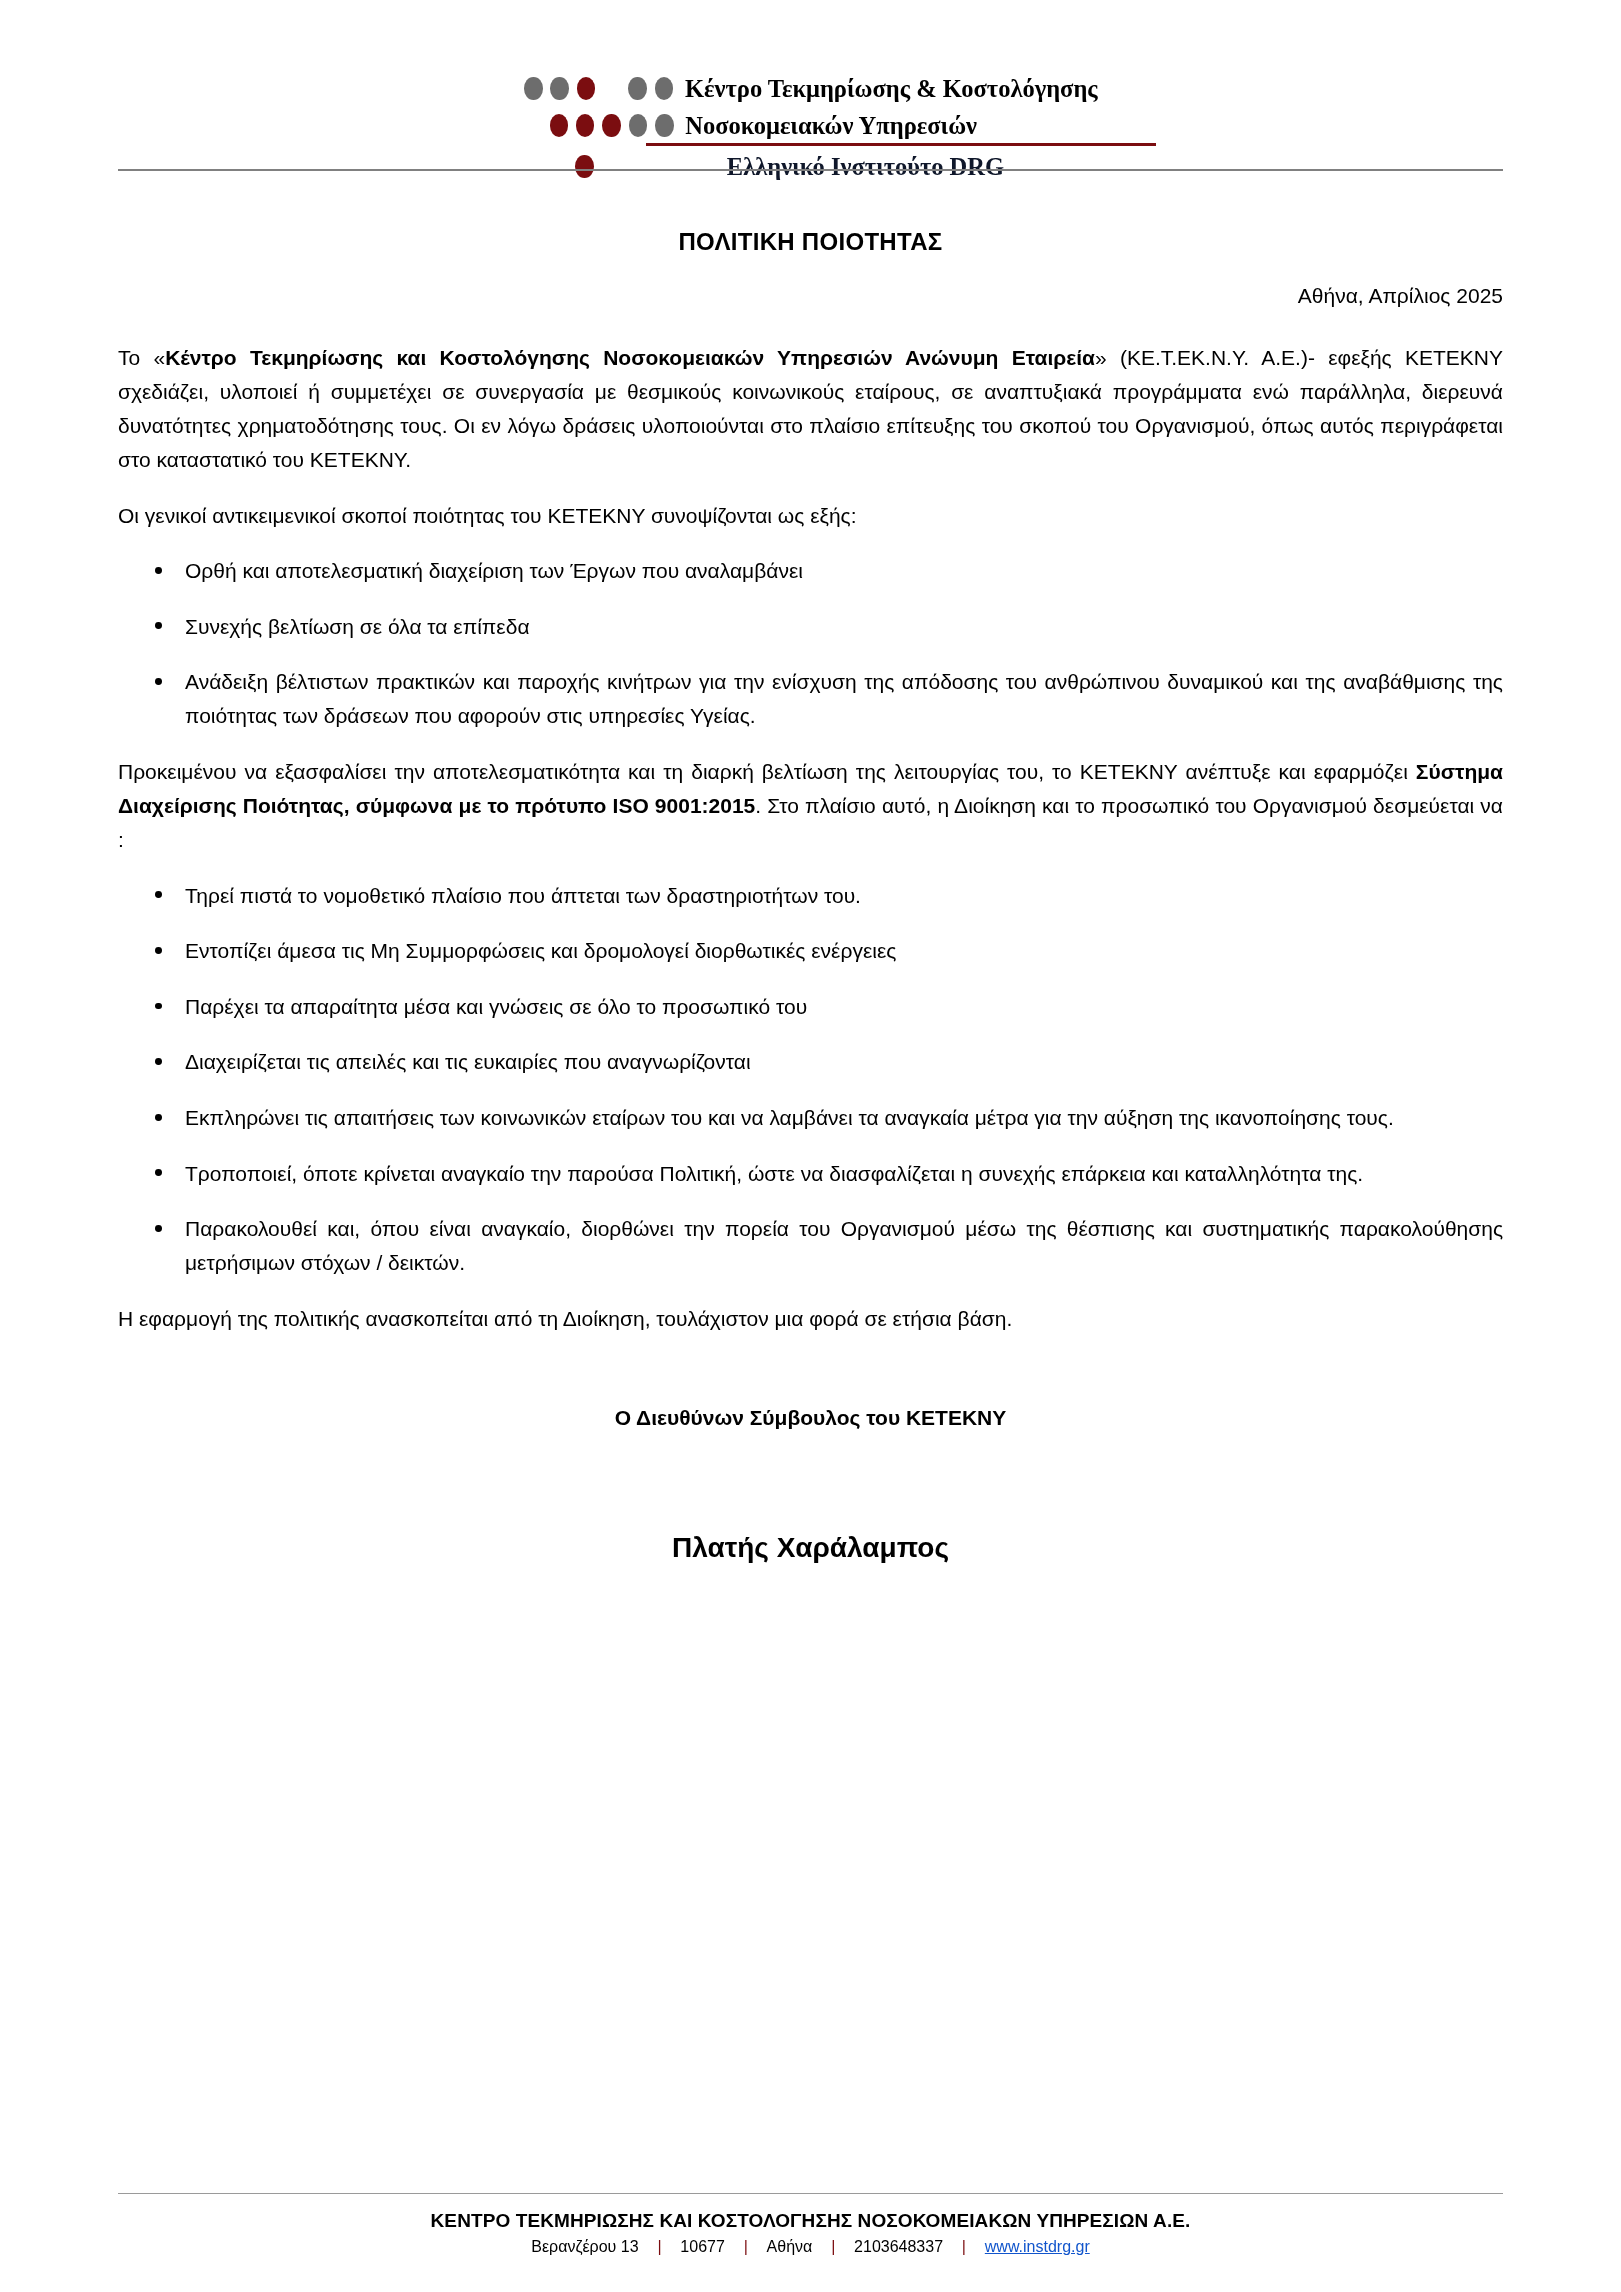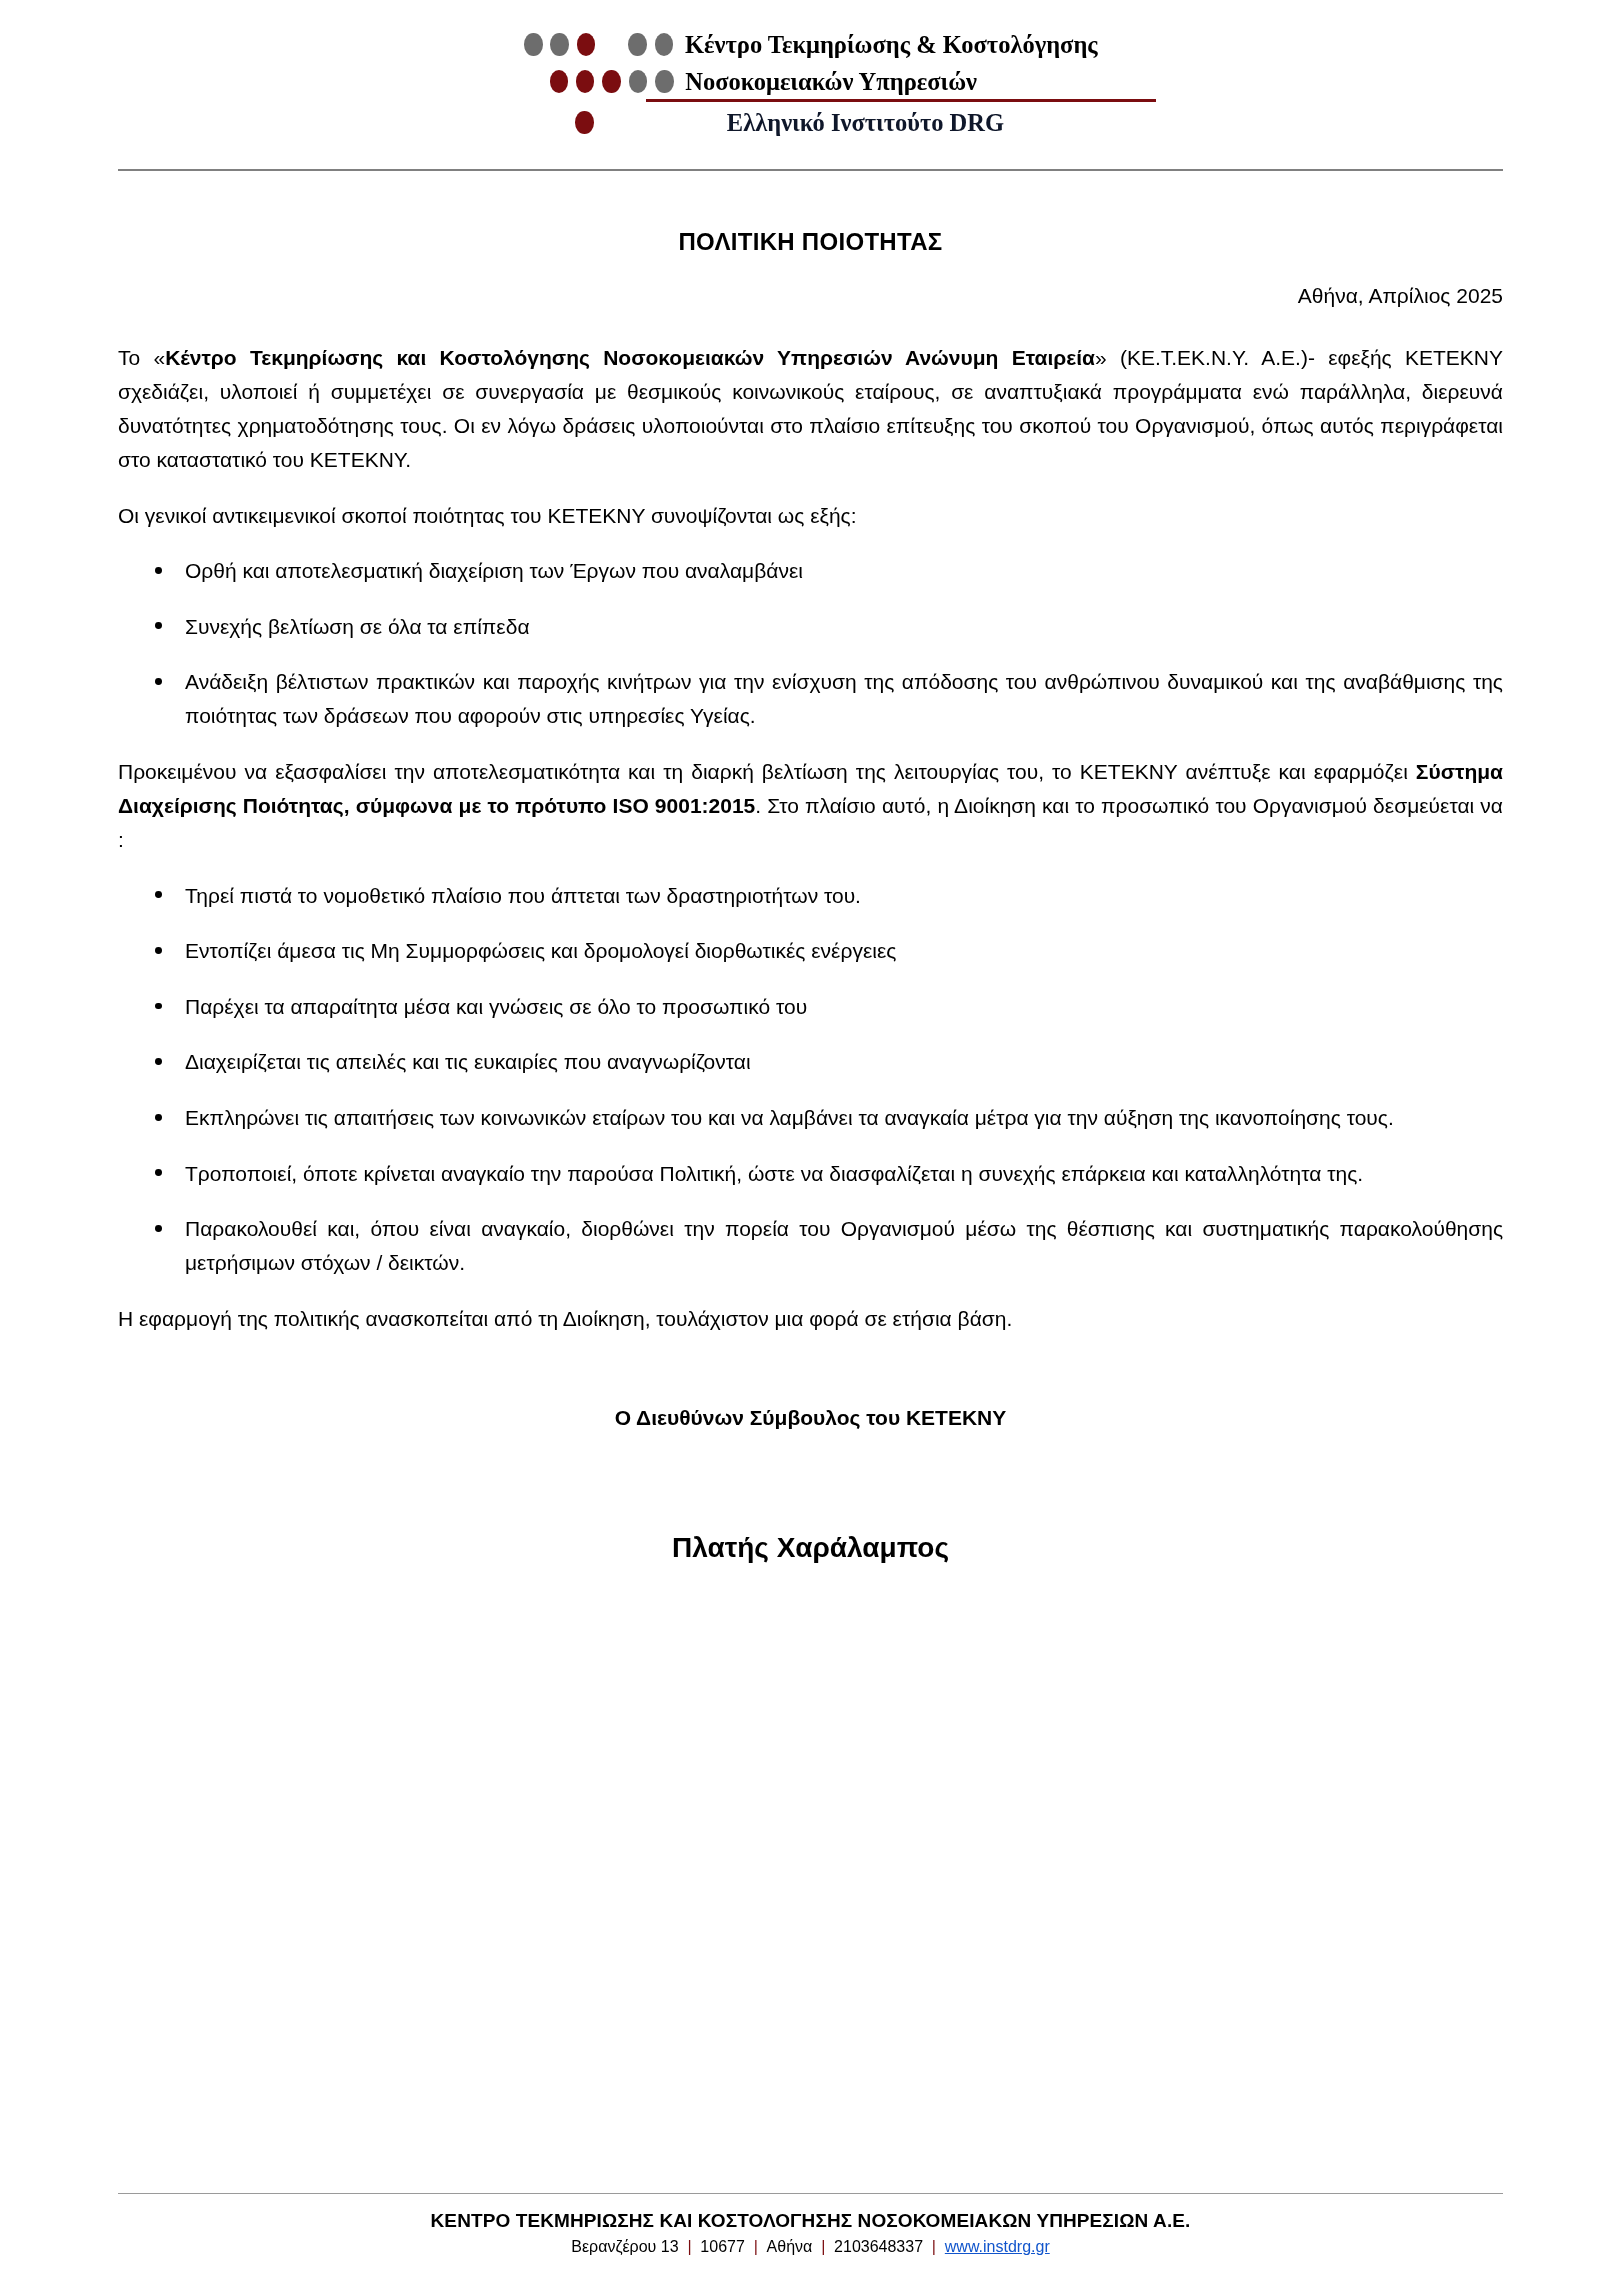--- a/index.html
+++ b/index.html
@@ -39,20 +39,21 @@
     display: flex;
     flex-direction: column;
     align-items: flex-start;
     margin-top: 29px;
     margin-left: 59px;
   }
   .logo-row {
     display: flex;
     align-items: center;
     height: 31px;
+    margin-top: 44px;
   }
   .logo-row.r1 { margin-left: 0px; }
   .logo-row.r2 { margin-left: 25.5px; margin-top: 6px; }
   .logo-row.r3 { margin-left: 51px; margin-top: 1px; }
 
   .dot {
     width: 18.6px;
     height: 22.5px;
     border-radius: 50%;
     margin-right: 7.8px;
@@ -181,21 +182,21 @@
     font-weight: 700;
     letter-spacing: 0.1px;
     margin-bottom: 5.9px;
   }
   .footer-line2 {
     text-align: center;
     font-size: 16px;
     display: flex;
     justify-content: center;
     align-items: center;
-    gap: 0;
+    gap: 10px;
   }
   .footer-line2 .seg { padding: 0 8.8px; }
   .footer-sep {
     color: #7b0d10;
     font-weight: 400;
   }
   .footer-link {
     color: #1155cc;
     text-decoration: underline;
     padding: 0 8.8px;

